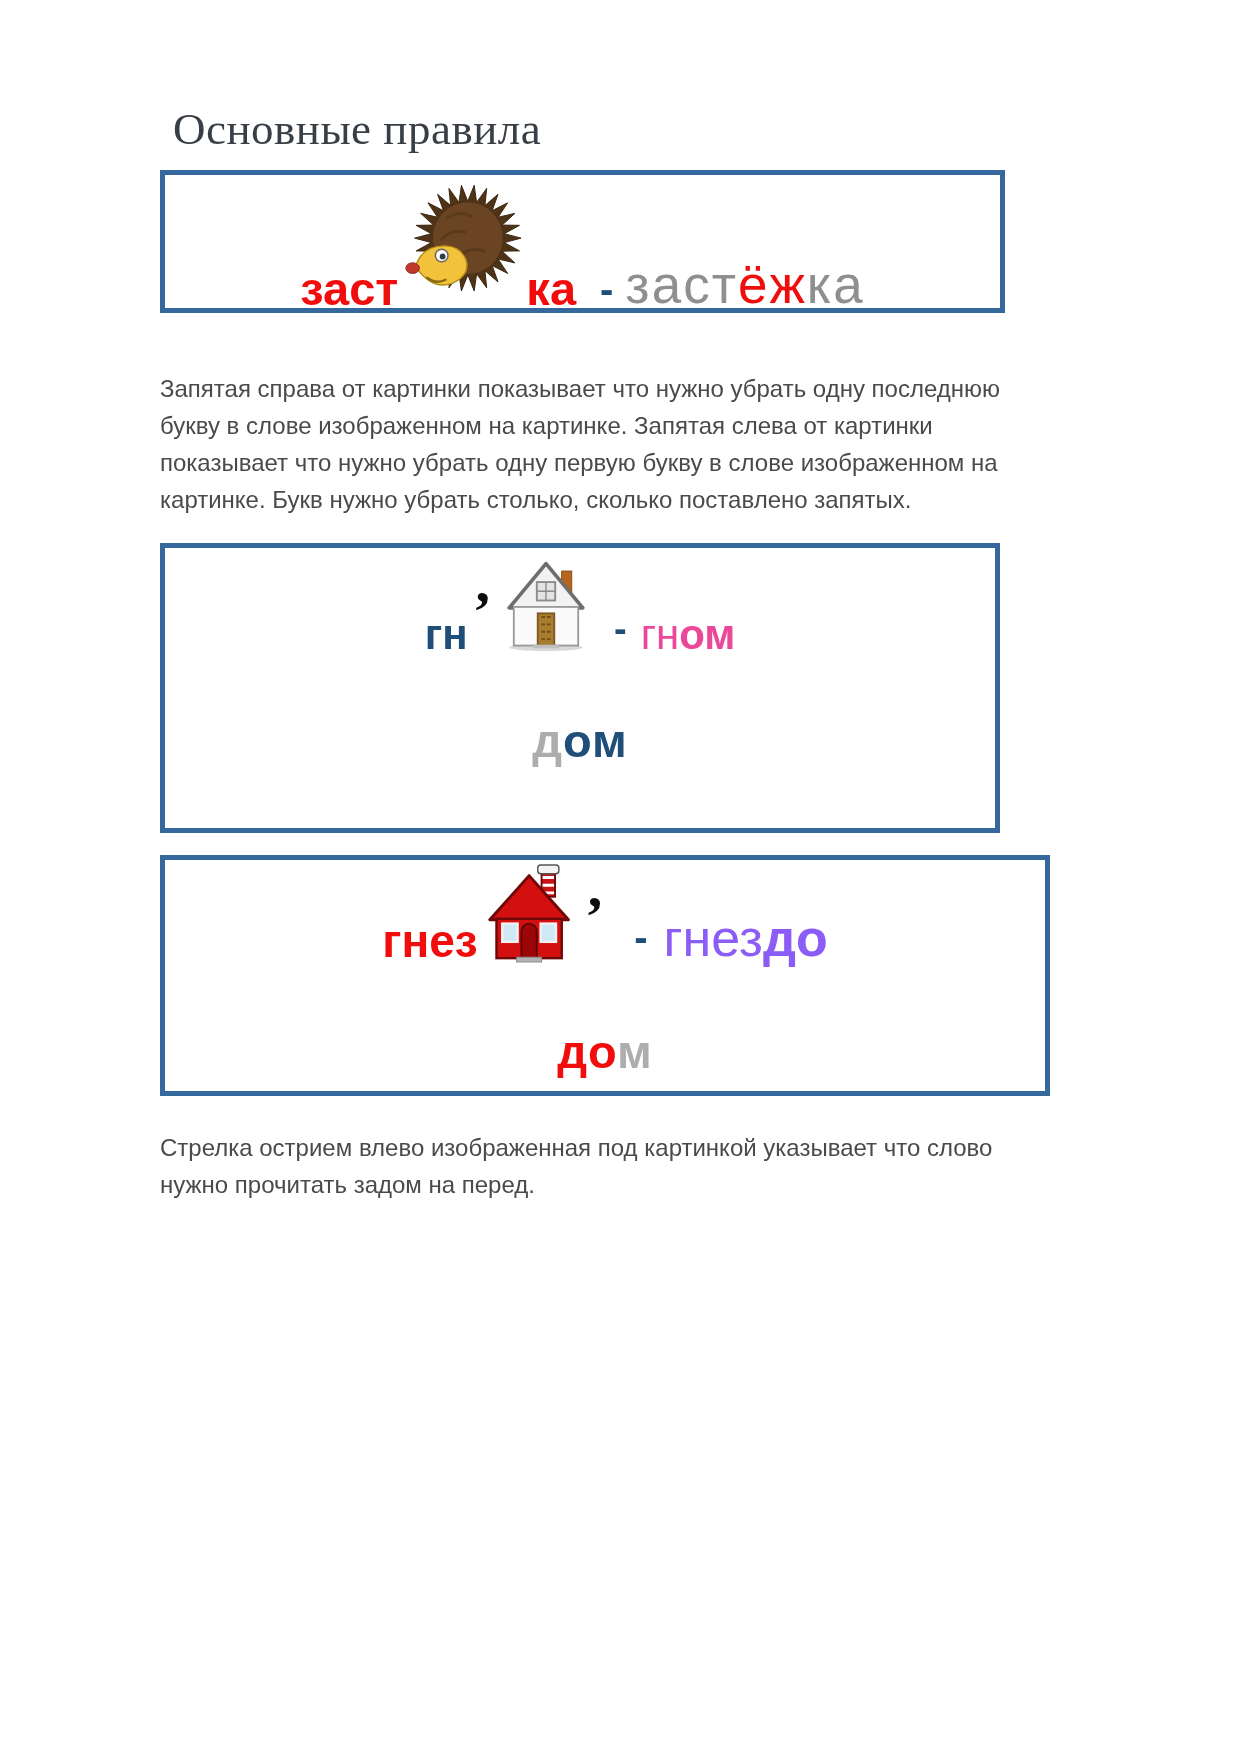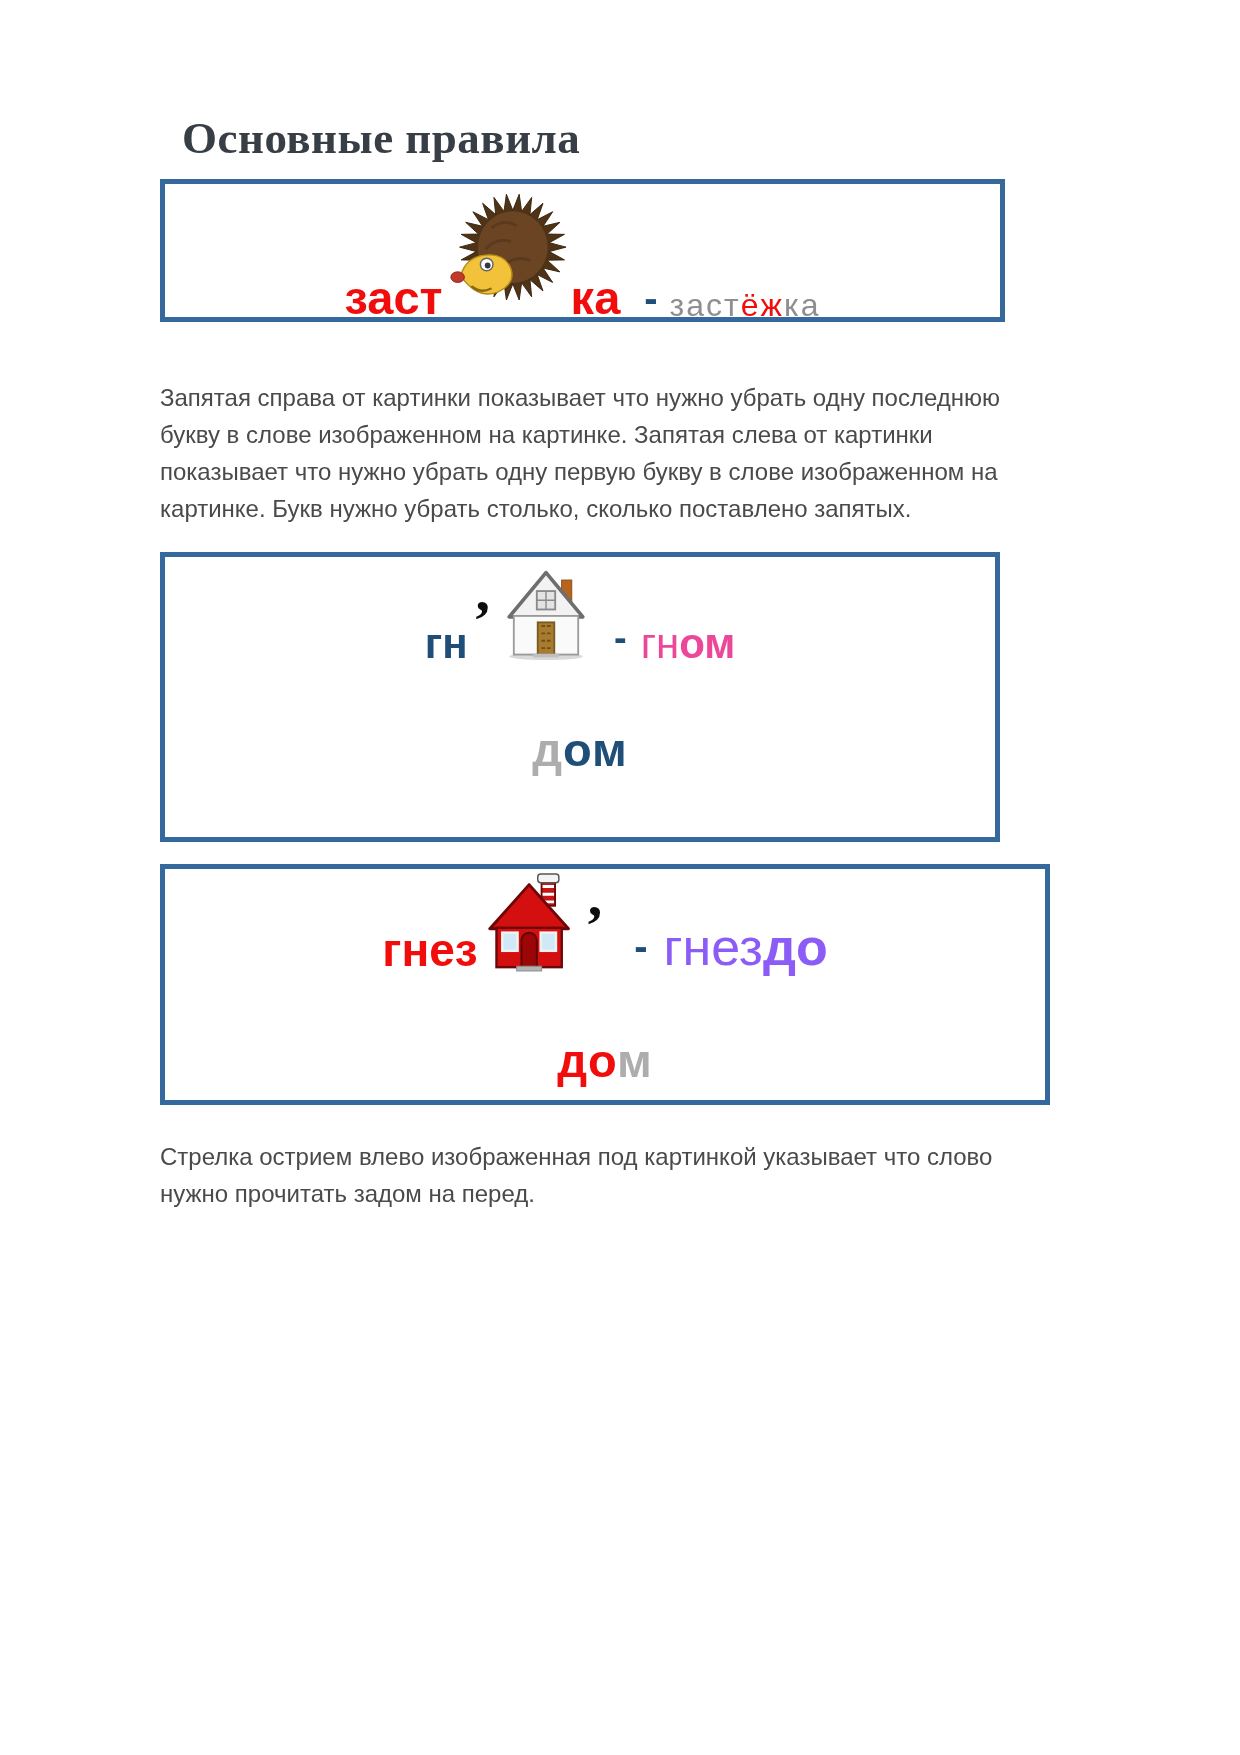--- a/index.html
+++ b/index.html
@@ -20,24 +20,24 @@
     background: #ffffff;
   }
   .content {
     padding-left: 160px;
     padding-right: 130px;
   }
 
   
   .doc-title {
     font-family: "Liberation Serif", serif;
-    font-weight: 700;
+    font-weight: 400;
     font-size: 45px;
     color: #383e45;
-    margin: 12px;
+    margin: 3px;
     padding-top: 100px;
     padding-left: 10px;
     letter-spacing: 0.5px;
   }
 
   
   .body-text {
     font-size: 24px;
     line-height: 37px;
     color: #4a4a4a;
@@ -91,21 +91,21 @@
 
   
   .r1-letters {
     font-size: 47px;
     font-weight: 700;
     color: #f20d0d;
     position: relative;
     top: 14px;
   }
   .r1-answer {
-    font-size: 32px;
+    font-size: 53px;
     font-weight: 400;
     color: #8f8f8f;
     letter-spacing: 2px;
     position: relative;
     top: 13px;
     white-space: nowrap;
   }
   .r1-answer .hl { color: #f20d0d; }
   .dash {
     font-weight: 700;

